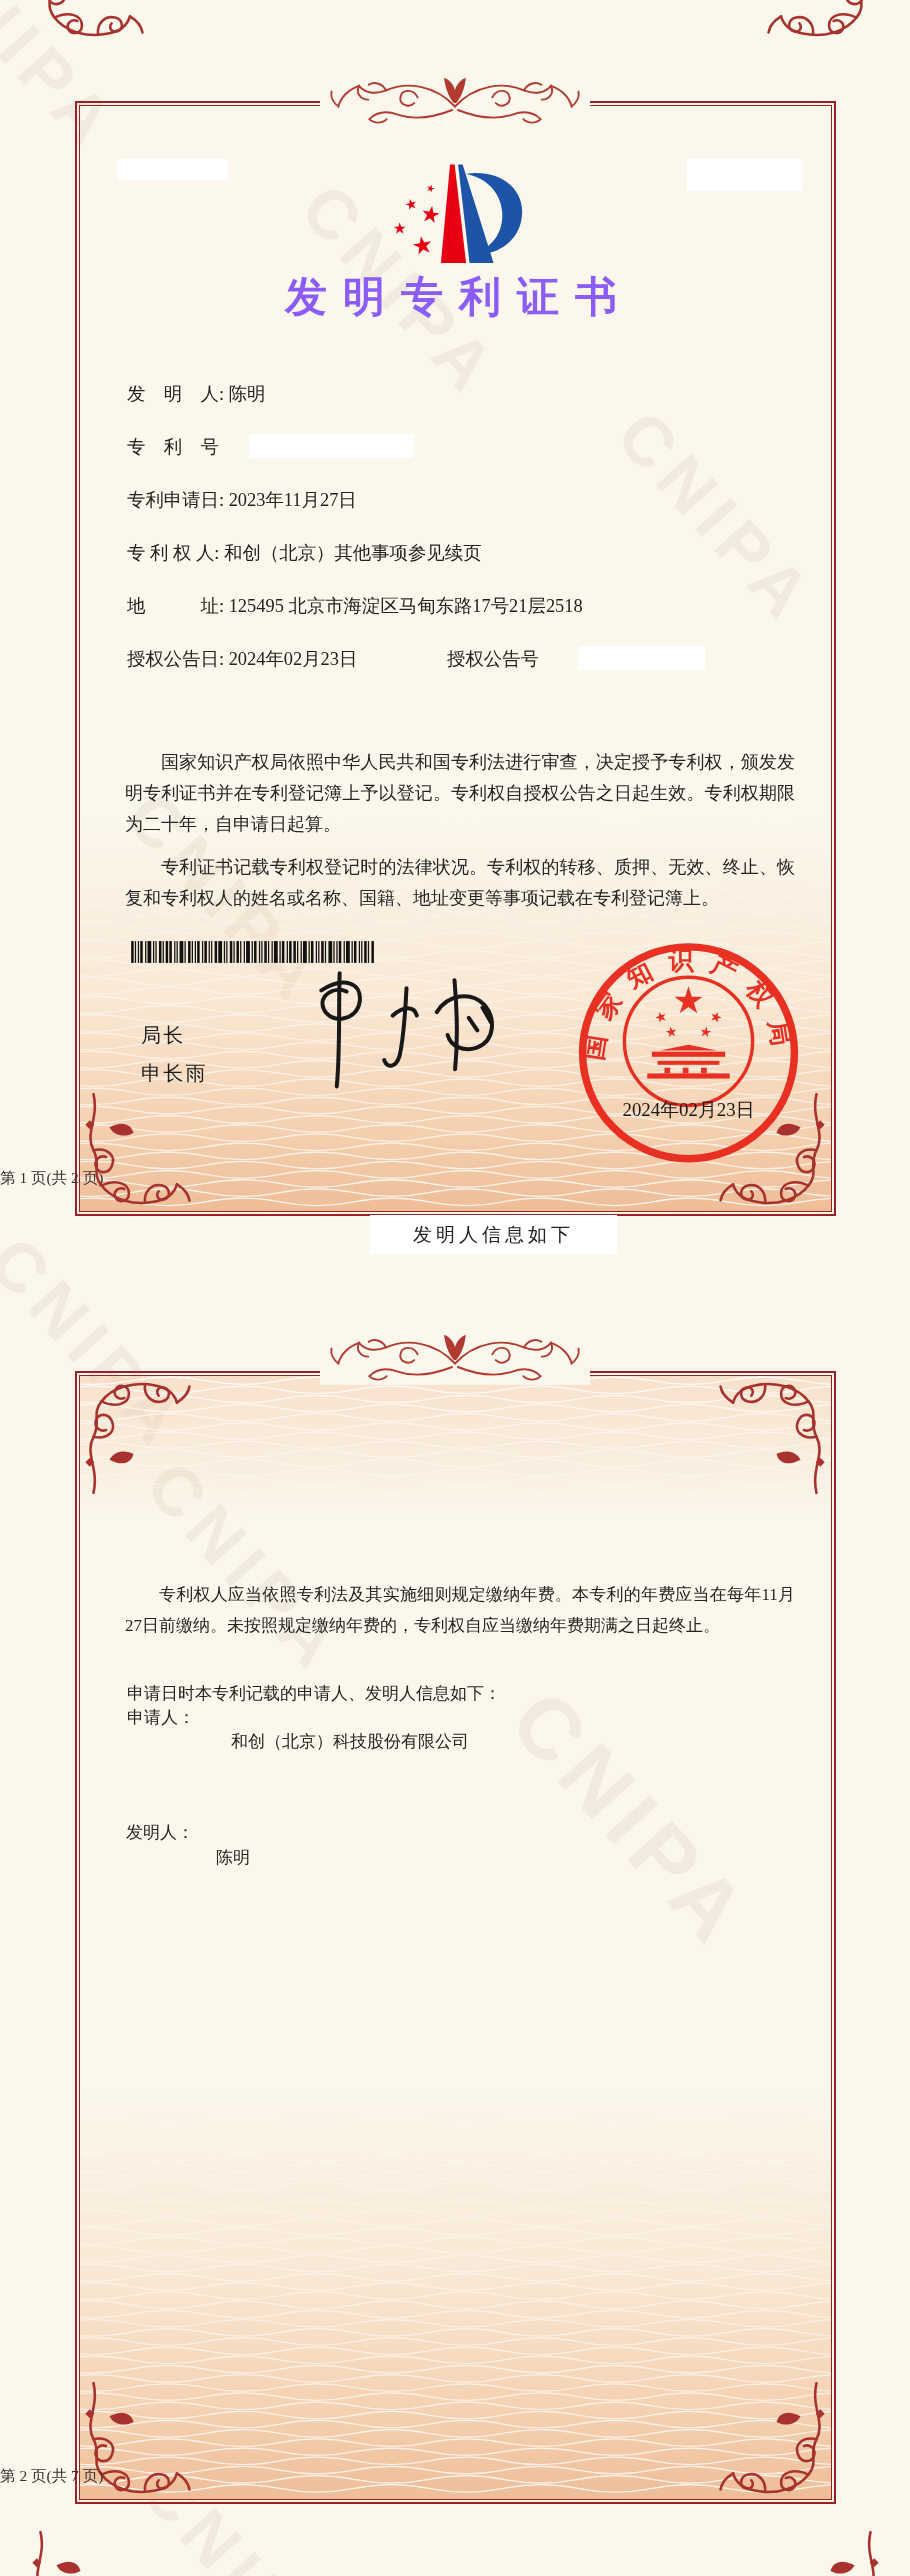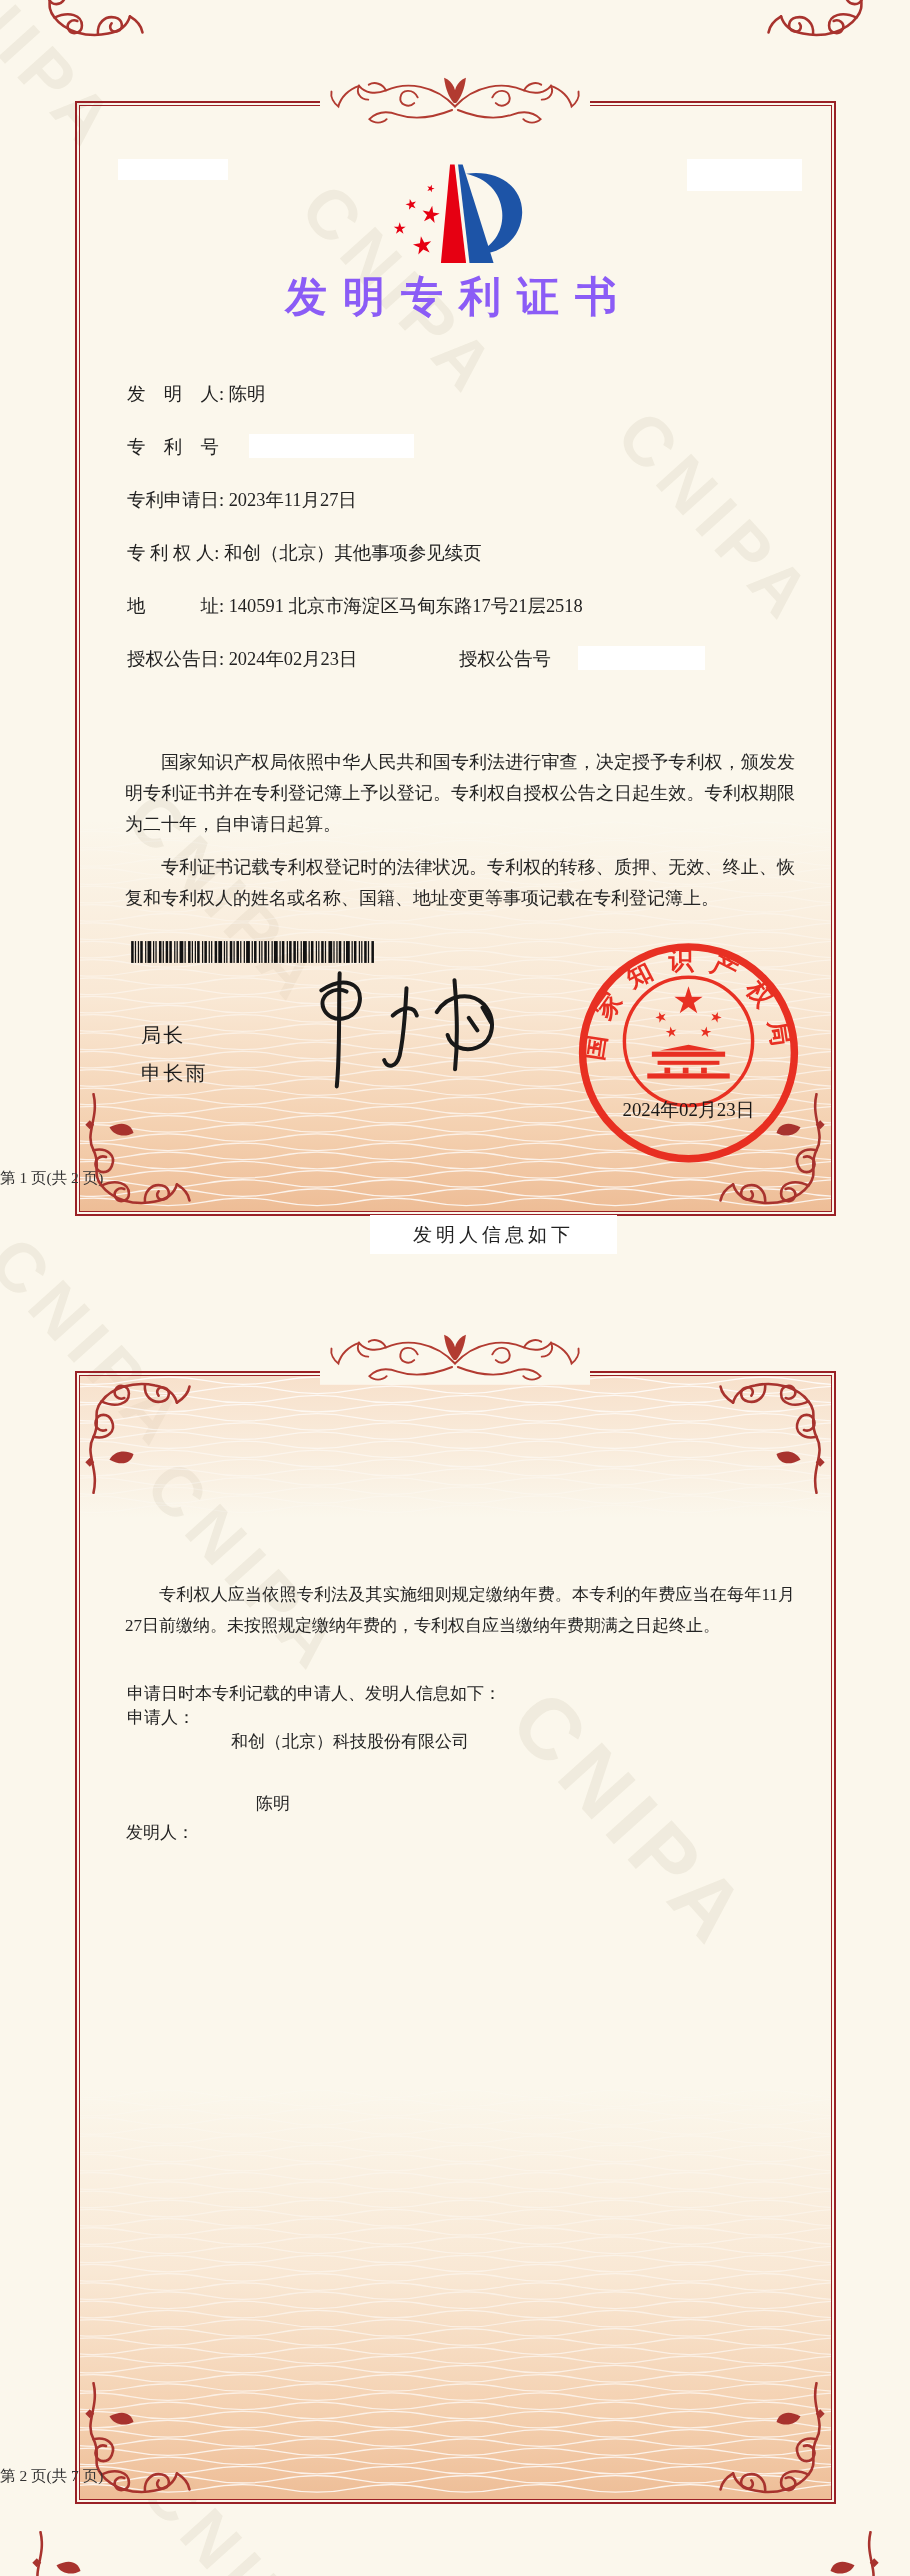--- a/index.html
+++ b/index.html
@@ -10,21 +10,21 @@
       transform:rotate(48deg);white-space:nowrap;user-select:none;}
   .pborder{position:absolute;border:2.9px solid #9a2126;box-sizing:border-box;}
   .pborder .pinner{position:absolute;inset:1.7px;border:1.1px solid #9a2126;}
   .band{position:absolute;overflow:hidden;}
   .band svg{position:absolute;inset:0;}
   .redact{position:absolute;background:#ffffff;}
   .title{position:absolute;left:0;width:100%;text-align:center;font-size:42px;font-weight:bold;
          letter-spacing:16px;padding-left:8px;box-sizing:border-box;color:#8b5cf6;}
   .fields{position:absolute;left:127px;top:367px;width:711px;}
   .frow{position:relative;height:53px;display:flex;align-items:center;font-size:18.4px;white-space:nowrap;color:#222;}
-  .glabel{position:absolute;left:332px;top:0;height:53px;display:flex;align-items:center;}
+  .glabel{position:absolute;left:320px;top:0;height:53px;display:flex;align-items:center;}
   .para{position:absolute;left:125px;width:670px;font-size:18px;line-height:31px;text-align:justify;color:#242424;}
   .para p{margin:0 0 11.5px 0;text-indent:2em;}
   .p2text{position:absolute;font-size:17px;color:#242424;white-space:nowrap;}
   .footer{position:absolute;left:0;width:100%;text-align:left;font-size:15.5px;color:#333;}
   .divnote{position:absolute;left:370px;top:1215px;width:247px;height:39px;background:#ffffff;
            display:flex;align-items:center;justify-content:center;font-size:19px;letter-spacing:4px;color:#222;}
   .director{position:absolute;font-size:20px;color:#1d1d1d;letter-spacing:2.3px;}
   .cornersvg,.ornsvg{position:absolute;}
 </style>
 </head>
@@ -141,21 +141,21 @@
       <span>专　利　号</span>
       <div class="redact" style="left:122px;top:14.3px;width:165px;height:24px;"></div>
     </div>
     <div class="frow">
         <span>专利申请日: 2023年11月27日</span>
       </div>
     <div class="frow">
         <span>专 利 权 人: 和创（北京）其他事项参见续页</span>
       </div>
     <div class="frow">
-        <span>地　　　址: 140591 北京市海淀区马甸东路17号21层2518</span>
+        <span>地　　　址: 125495 北京市海淀区马甸东路17号21层2518</span>
       </div>
     <div class="frow">
       <span>授权公告日: 2024年02月23日</span>
       <span class="glabel">授权公告号</span>
       <div class="redact" style="left:451px;top:14.3px;width:127px;height:24px;"></div>
     </div>
   </div>
 
   <div class="para" style="top:747px;">
     <p>国家知识产权局依照中华人民共和国专利法进行审查，决定授予专利权，颁发发明专利证书并在专利登记簿上予以登记。专利权自授权公告之日起生效。专利权期限为二十年，自申请日起算。</p>
@@ -387,21 +387,21 @@
       <use href="#cornerref"></use>
     </svg>
 
   <div class="para" style="top:1579px;font-size:17px;">
     <p>专利权人应当依照专利法及其实施细则规定缴纳年费。本专利的年费应当在每年11月27日前缴纳。未按照规定缴纳年费的，专利权自应当缴纳年费期满之日起终止。</p>
   </div>
   <div class="p2text" style="left:127px;top:1682px;">申请日时本专利记载的申请人、发明人信息如下：</div>
   <div class="p2text" style="left:127px;top:1706px;">申请人：</div>
   <div class="p2text" style="left:231px;top:1730px;">和创（北京）科技股份有限公司</div>
   <div class="p2text" style="left:126px;top:1821px;">发明人：</div>
-  <div class="p2text" style="left:216px;top:1792px;margin-left:40px;">陈明</div>
+  <div class="p2text" style="left:216px;top:1846px;">陈明</div>
 
   <div class="footer" style="top:2466px;">第 2 页(共 7 页)</div>
 
   <svg class="cornersvg" style="left:29px;top:-75px;" width="115" height="120" viewBox="0 0 200 210">
       <use href="#cornerref"></use>
     </svg>
   <svg class="cornersvg" style="left:767px;top:-75px;transform:scaleX(-1);" width="115" height="120" viewBox="0 0 200 210">
       <use href="#cornerref"></use>
     </svg>
   <svg class="cornersvg" style="left:23px;top:2531px;" width="115" height="120" viewBox="0 0 200 210">

